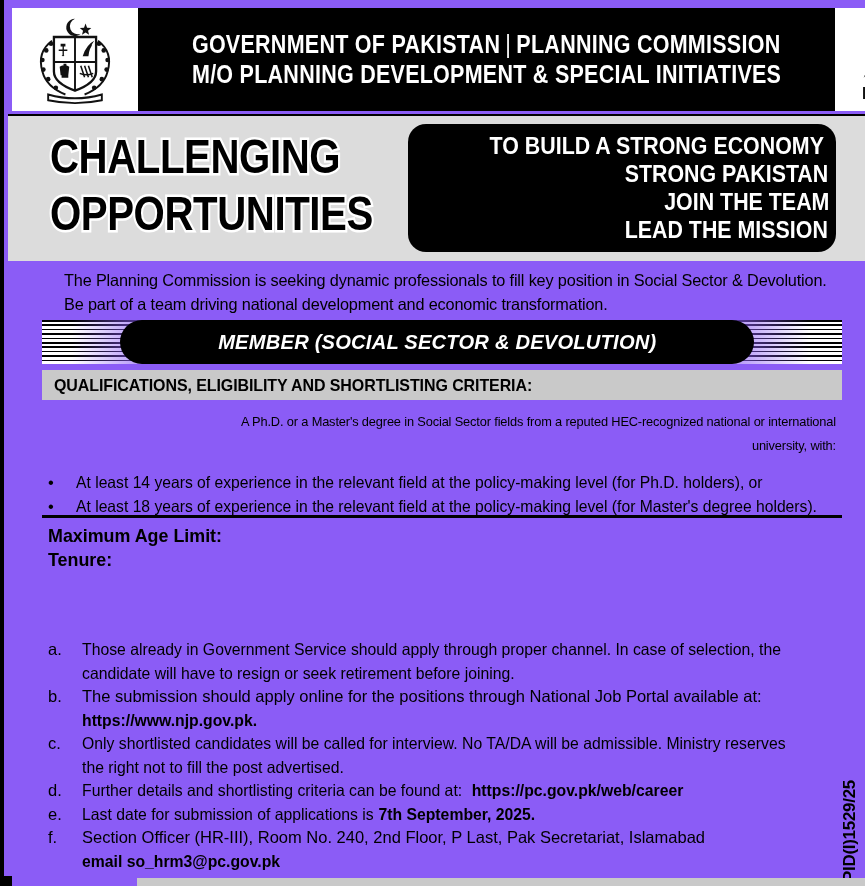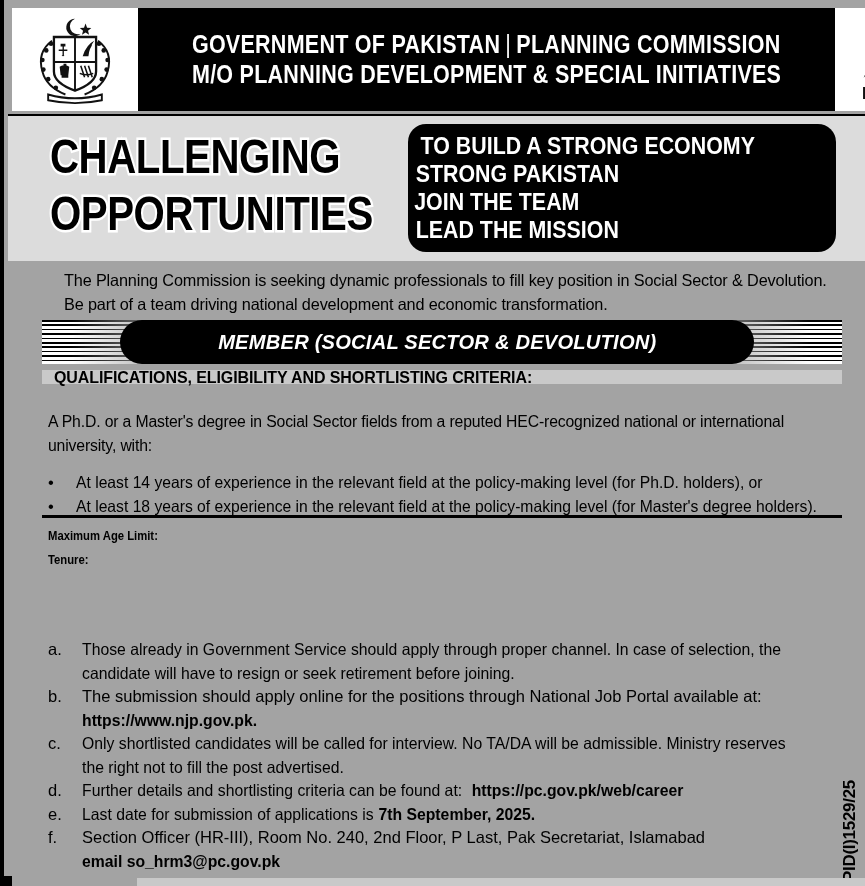--- a/index.html
+++ b/index.html
@@ -13,21 +13,21 @@
     font-family: "Liberation Sans", sans-serif;
     color: #000;
     overflow: hidden;
   }
 
   .page {
     position: relative;
     width: 865px;
     height: 886px;
     box-sizing: border-box;
-    background: #a3a3a3;
+    background: #8b5cf6;
     border-left: 4px solid #000;
     border-right: 0;
     padding-left: 32px;
   }
 
   
   .header {
     position: absolute;
     left: 8px;
     top: 8px;
@@ -102,21 +102,21 @@
     position: absolute;
     left: 400px;
     top: 8px;
     width: 428px;
     height: 128px;
     background: #000;
     border-radius: 18px;
     color: #fff;
     display: flex;
     flex-direction: column;
-    align-items: flex-start;
+    align-items: flex-end;
     justify-content: center;
     padding: 4px 0;
     box-sizing: border-box;
   }
   .slogan-box .sl {
     font-weight: bold;
     font-size: 23px;
     line-height: 28px;
     white-space: nowrap;
     transform: scaleX(0.93);
@@ -180,41 +180,42 @@
     letter-spacing: 0.2px;
     white-space: nowrap;
   }
   .pill span { transform: scaleX(0.96); }
 
   
   .grayband {
     position: absolute;
     left: 38px;
     width: 800px;
-    height: 14px;
+    height: 30px;
     background: #c9c9c9;
     display: flex;
     align-items: center;
     padding-left: 12px;
     box-sizing: border-box;
     font-weight: bold;
     font-size: 16.5px;
     letter-spacing: -0.1px;
     white-space: nowrap;
   }
   .grayband span { transform: scaleX(0.97); transform-origin:left; }
   #qual-band { top: 370px; }
   #pay-band  { top: 598px; }
 
   
   .body-txt {
     position: absolute;
-    font-size: 16px;
+    font-size: 13px;
     line-height: 24px;
     letter-spacing: -0.15px;
+    text-align: right;
   }
   #qual-para {
     left: 44px;
     top: 410px;
     width: 800px;
   }
   #qual-para .t { display:block; white-space: nowrap; transform: scaleX(0.985); transform-origin:left; }
 
   .bul {
     position: absolute;
@@ -236,21 +237,21 @@
     height: 3px;
     background: #000;
   }
 
   
   .kv {
     position: absolute;
     left: 44px;
     top: 524px;
     width: 800px;
-    font-size: 12px;
+    font-size: 19px;
     line-height: 24px;
   }
   .kv .row { display: flex; align-items: flex-start; }
   .kv .k {
     width: 164px; flex: 0 0 164px;
     font-weight: bold; white-space: nowrap;
     transform: scaleX(0.94); transform-origin: left;
   }
   .kv .v { flex: 1 1 auto; }
   .kv .v .t { display:block; white-space: nowrap; transform: scaleX(0.97); transform-origin:left; }

